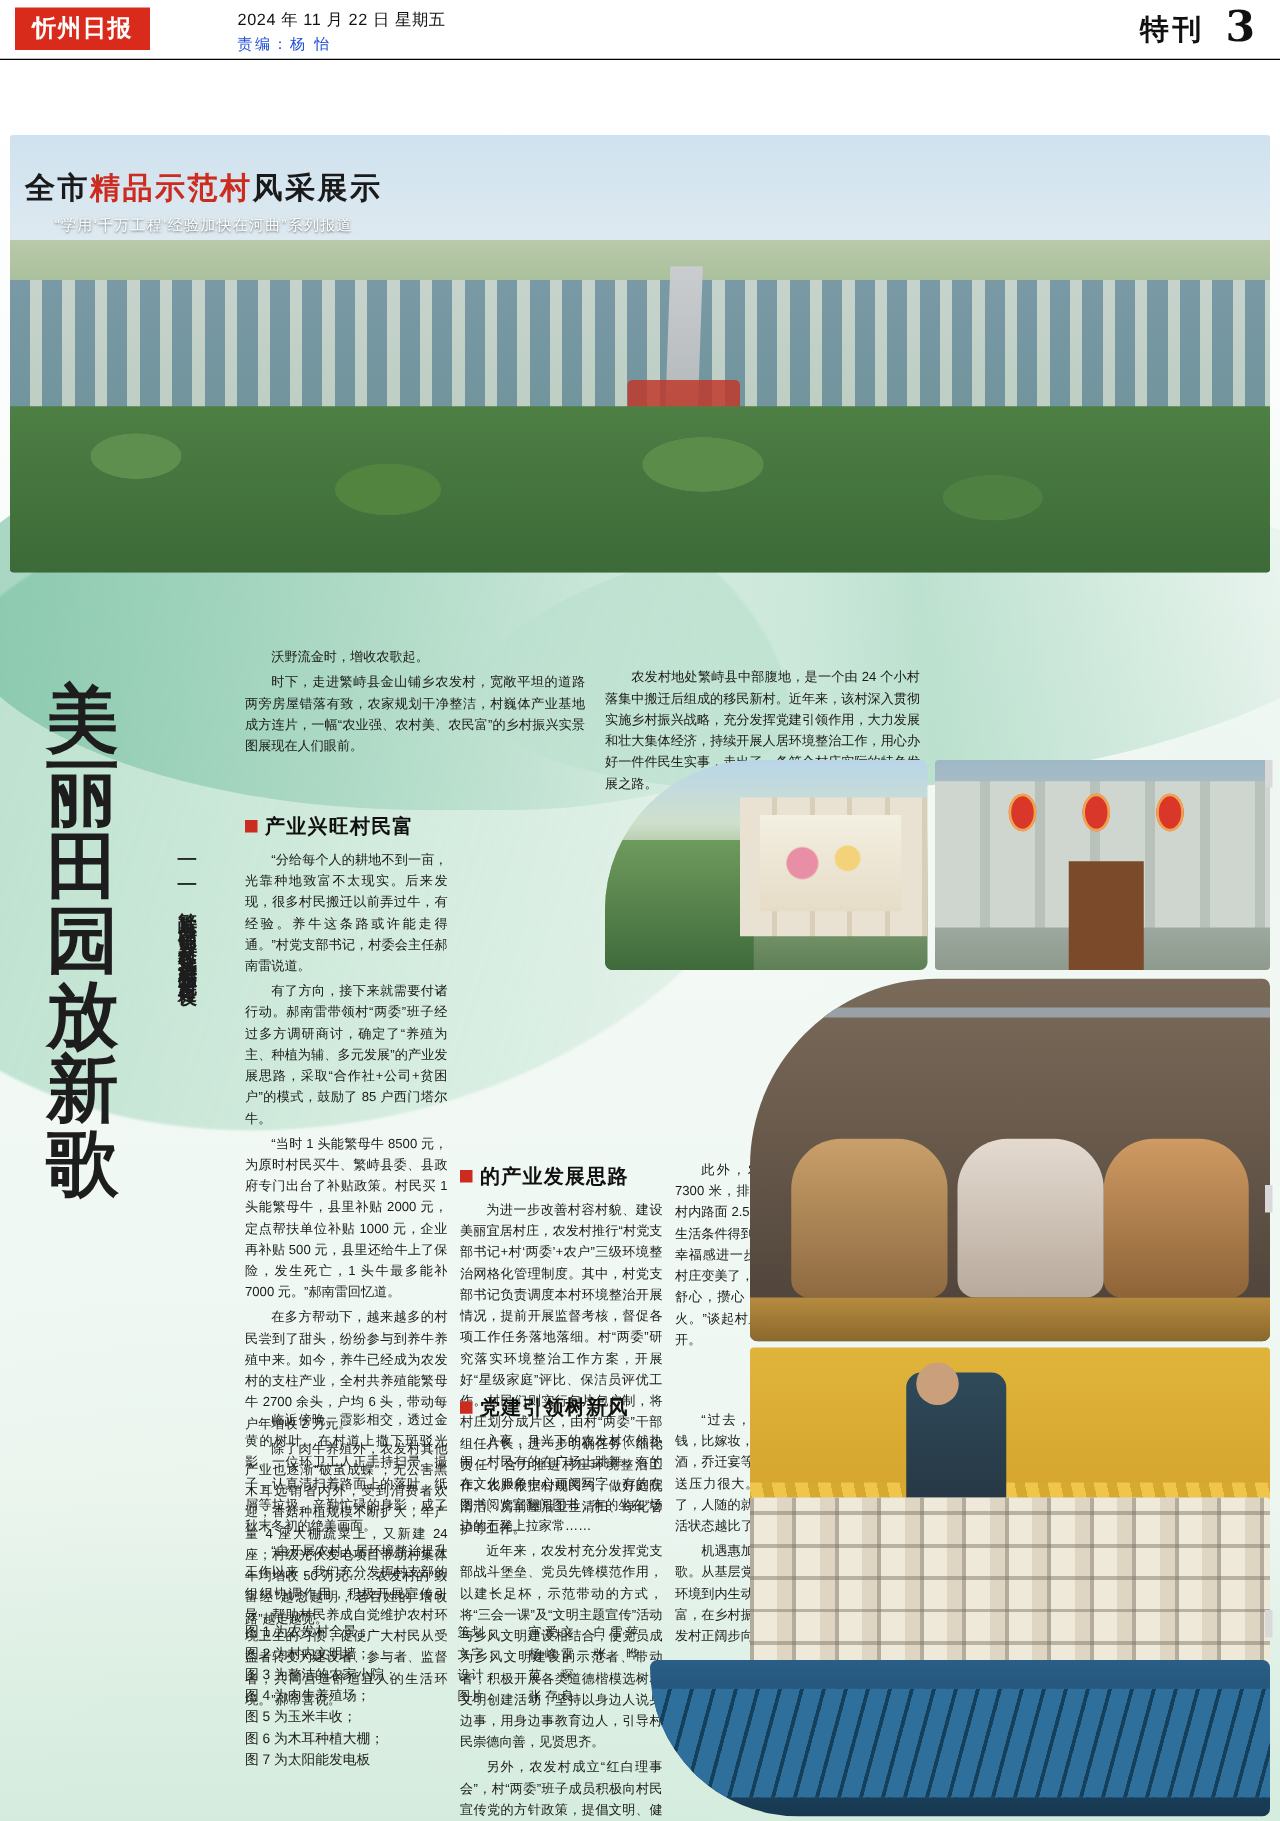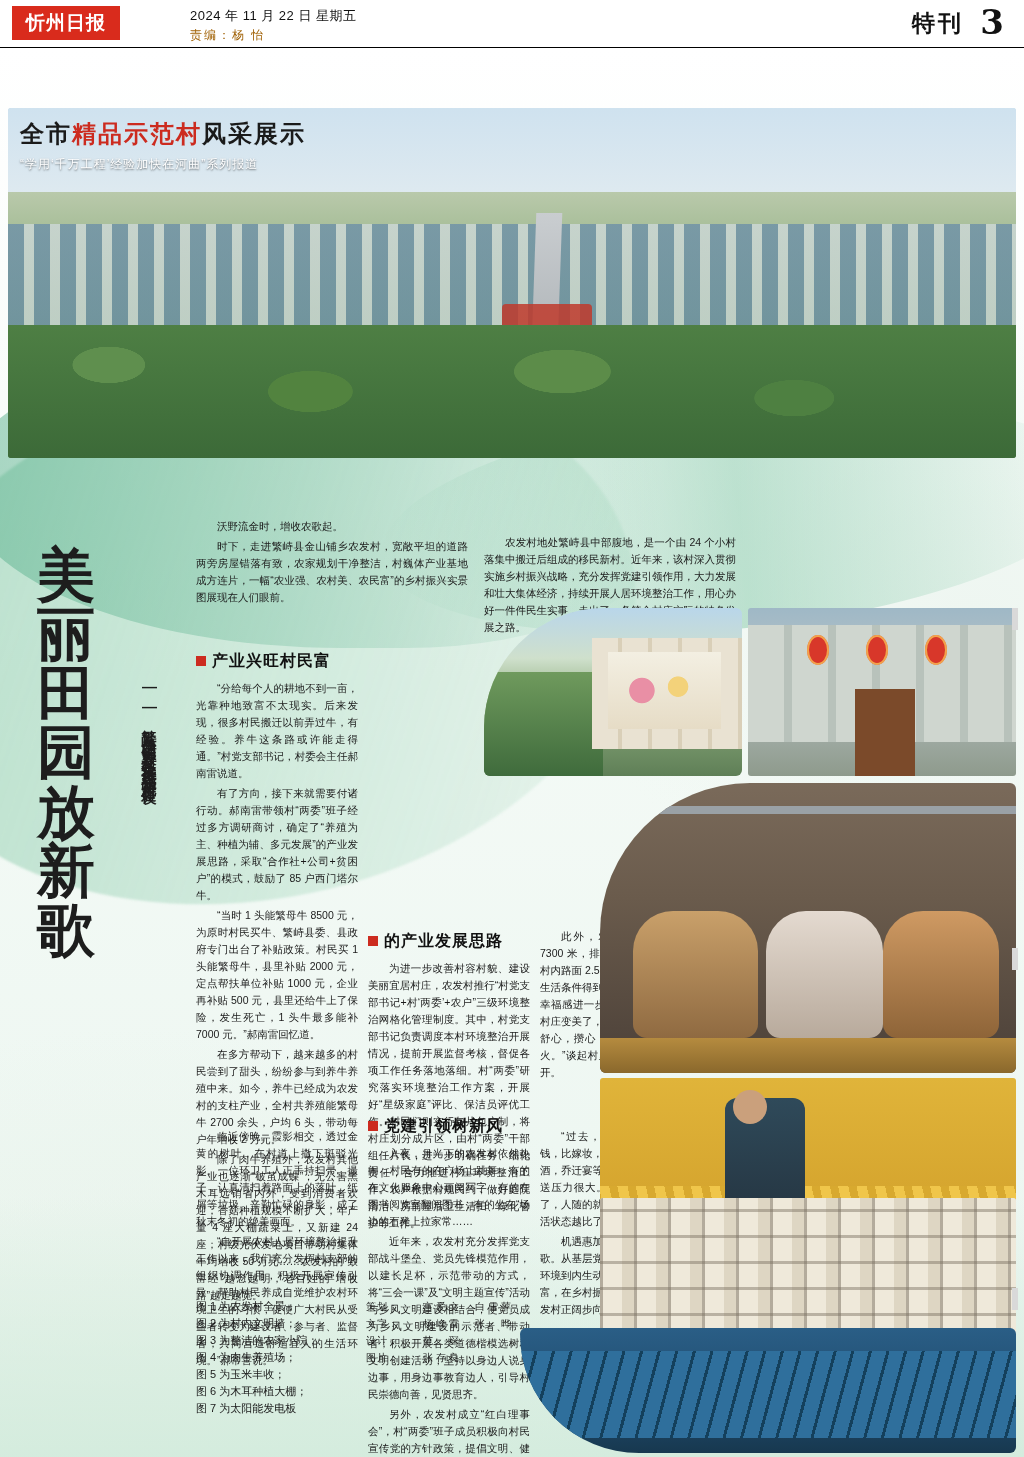--- a/index.html
+++ b/index.html
@@ -21,21 +21,21 @@
     position:absolute; left:12px; top:6px; width:108px; height:34px;
     background:#d92b1c; color:#fff; display:flex; align-items:center;
     justify-content:center; font-family:"DejaVu Serif", serif;
     font-weight:bold; font-size:19px; letter-spacing:1px;
   }
   .date-line {
     position:absolute; left:190px; top:7px; font-size:13px; color:#111;
     letter-spacing:0.5px;
   }
   .editor-line {
-    position:absolute; left:190px; top:27px; font-size:12px; color:#a16207;
+    position:absolute; left:190px; top:27px; font-size:12px; color:#1d4ed8;
     letter-spacing:2px;
   }
   .section-name {
     position:absolute; right:60px; top:8px; font-size:23px; font-weight:bold;
     font-family:"DejaVu Serif", serif; color:#111; letter-spacing:3px;
   }
   .page-num {
     position:absolute; right:20px; top:2px; font-size:34px; font-weight:bold;
     font-family:"DejaVu Serif", serif; color:#111;
   }
@@ -108,21 +108,21 @@
     background:linear-gradient(180deg,#c9cdd0,#9aa0a4);
     transform:skewX(-2deg);
   }
   .hero .gate {
     position:absolute; left:49%; top:56%; width:90px; height:34px;
     background:#c0392b; border-radius:4px; opacity:.85;
   }
 
   
   .hero-title {
-    position:absolute; left:20px; top:70px; z-index:6;
+    position:absolute; left:20px; top:86px; z-index:6;text-align:center;
   }
   .hero-title .line1 {
     font-family:"DejaVu Serif", serif; font-size:24px; font-weight:bold;
     color:#1a1a1a; letter-spacing:2px;
   }
   .hero-title .line1 em {
     font-style:normal; color:#cc2b1f;
   }
   .hero-title .line2 {
     margin-top:6px; font-size:12px; color:#ffffff; letter-spacing:1px;

